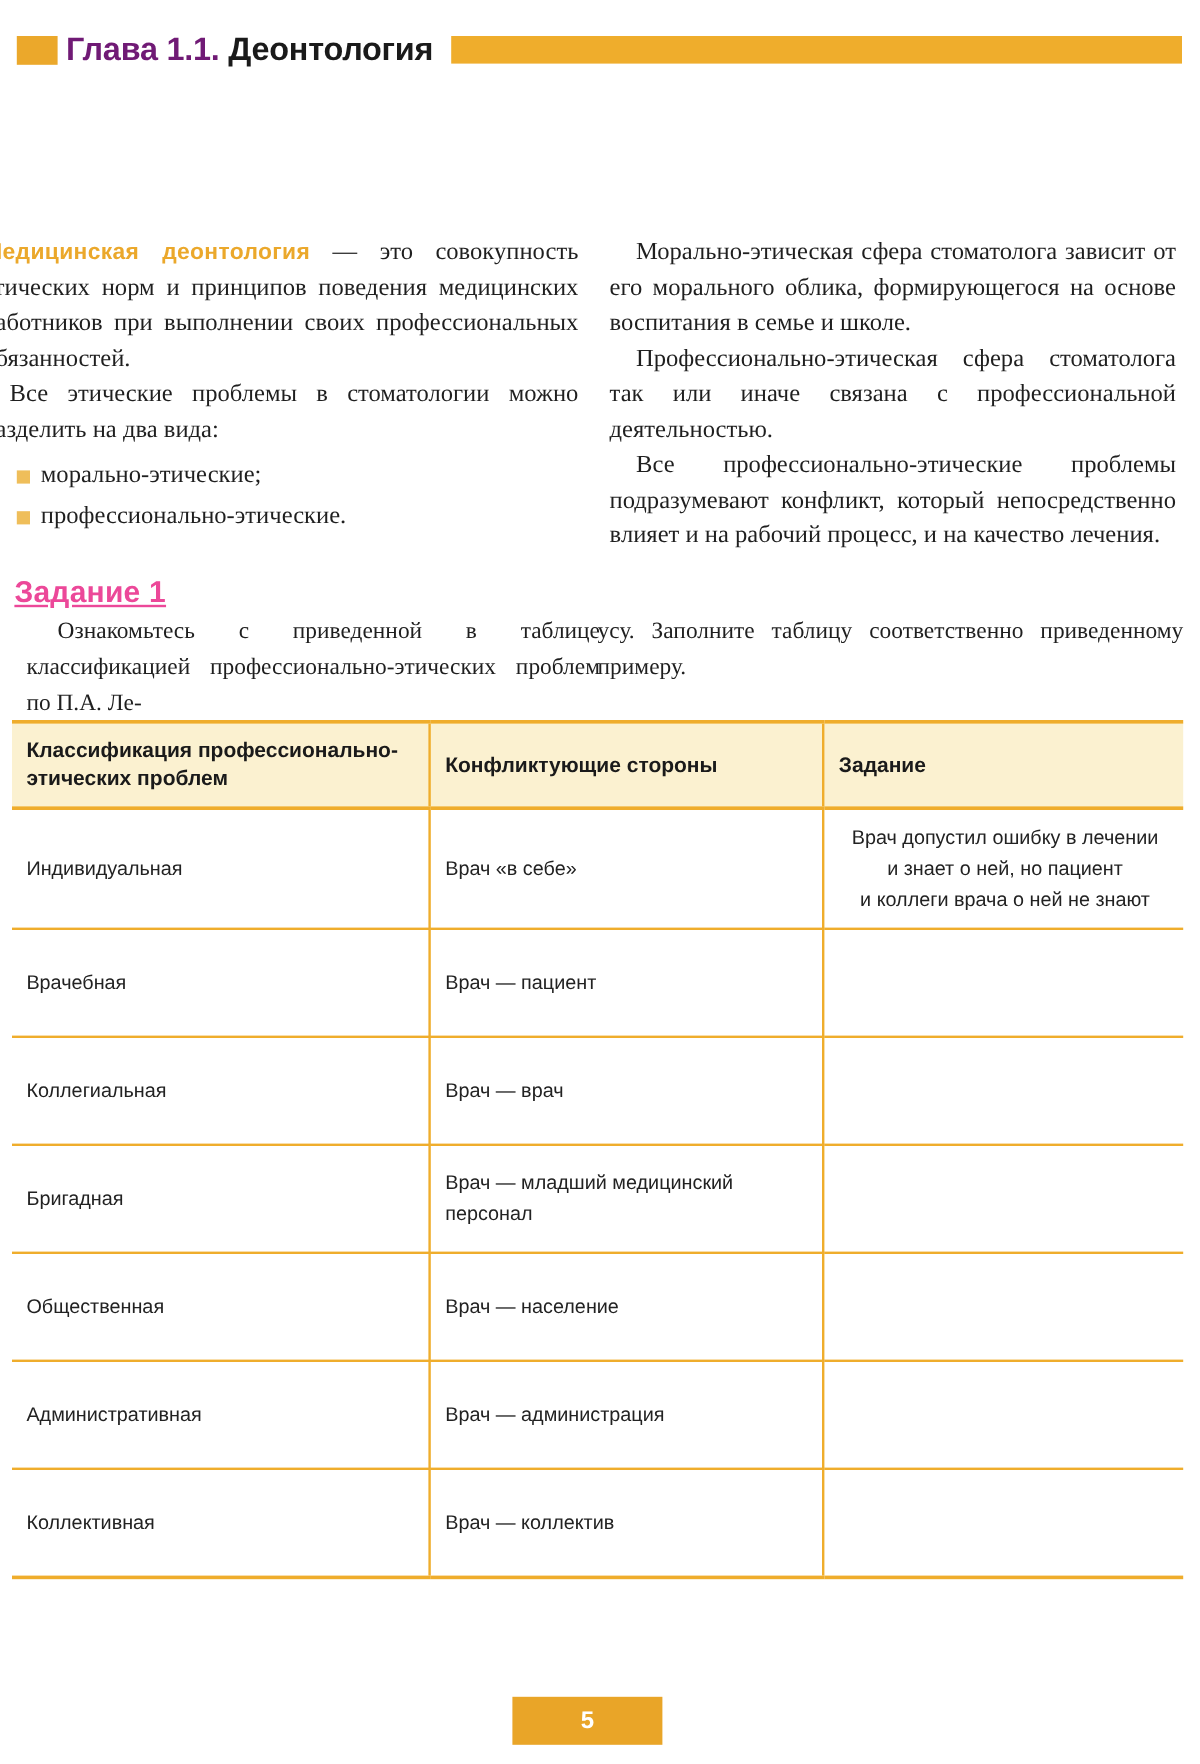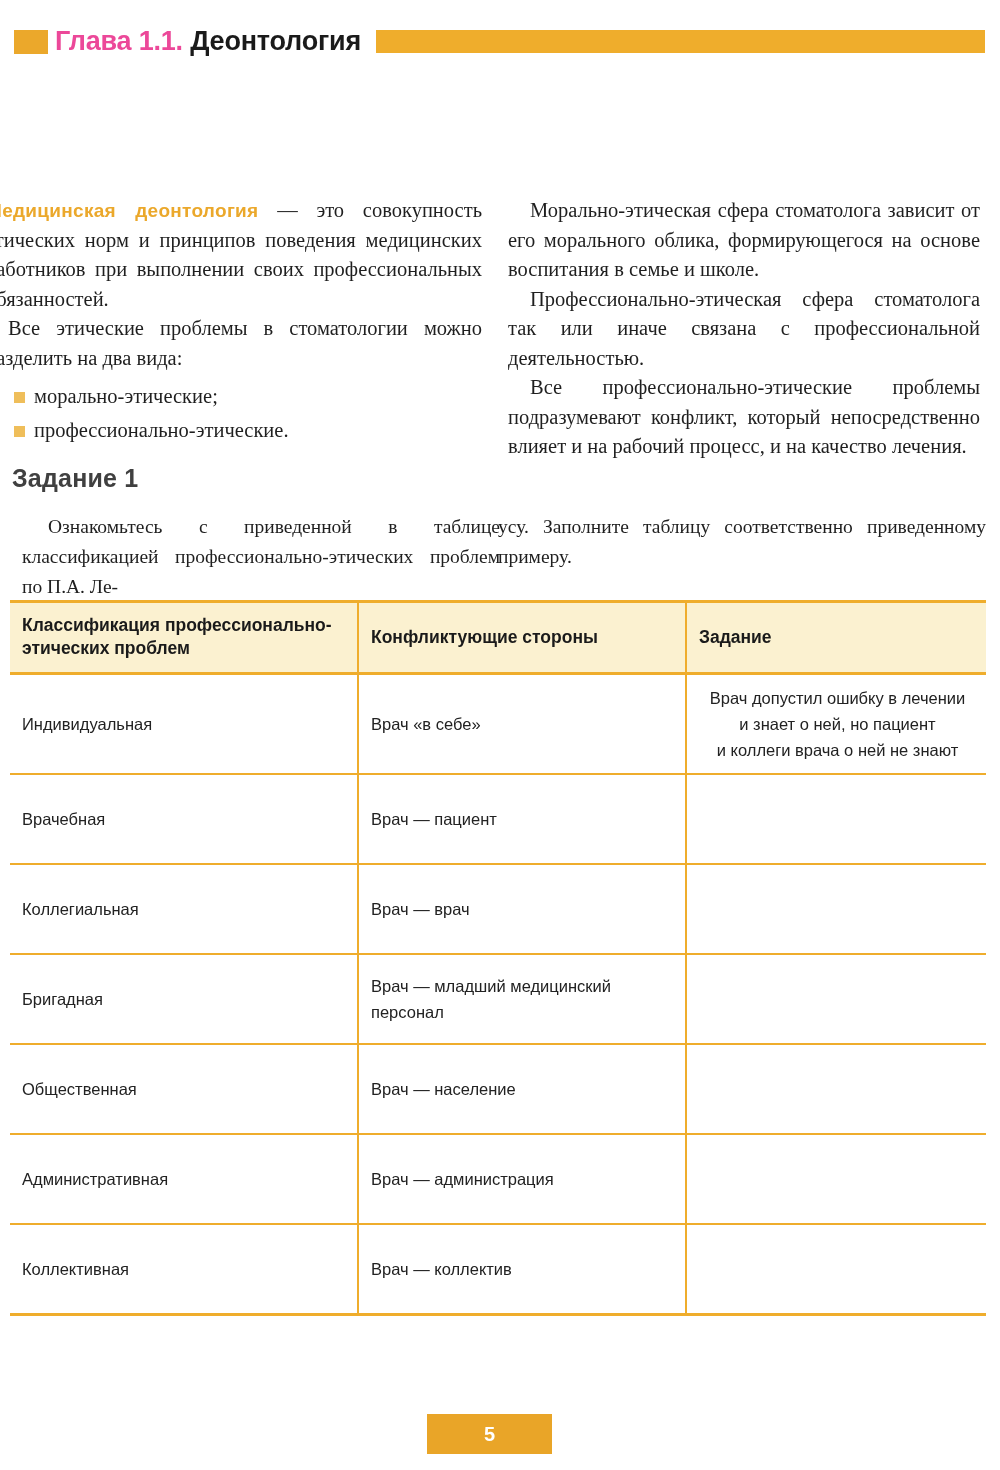--- a/index.html
+++ b/index.html
@@ -36,21 +36,21 @@
     position: absolute;
     left: 55px;
     top: -4px;
     font-size: 27px;
     font-weight: bold;
     letter-spacing: -0.2px;
     white-space: nowrap;
     line-height: 34px;
   }
   .chapter-title .num {
-    color: #ec4899;
+    color: #701a75;
   }
   .chapter-title .word {
     color: #1a1a1a;
   }
   .chapter-rule {
     position: absolute;
     left: 376px;
     top: 2px;
     width: 609px;
     height: 23px;
@@ -114,25 +114,26 @@
     top: 13px;
     width: 11px;
     height: 11px;
     background: #EFBE5A;
   }
 
   
   .task-heading {
     position: absolute;
     left: 12px;
-    top: 464px;
+    top: 480px;
     font-size: 25px;
     font-weight: bold;
-    color: #404040;
+    color: #ec4899;
     letter-spacing: 0.2px;
+    text-decoration: underline;
   }
   .task-columns {
     position: absolute;
     left: 0;
     top: 512px;
     width: 1000px;
   }
   .task-col {
     position: absolute;
     top: 0;

